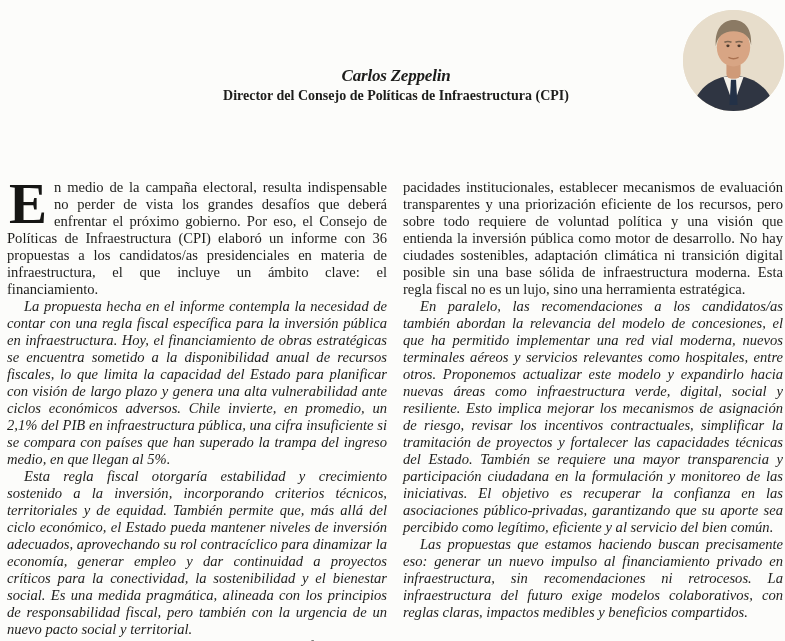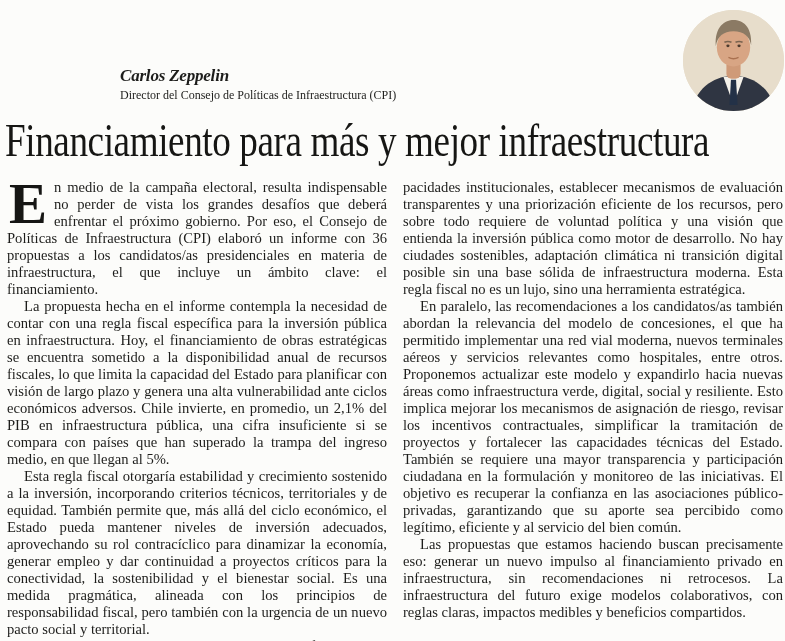--- a/index.html
+++ b/index.html
@@ -13,26 +13,26 @@
 
   
   .avatar {
     position:absolute; top:10px; right:1px;
     width:101px; height:101px; border-radius:50%;
     overflow:hidden; background:#e7ddcb;
   }
   .avatar svg { display:block; width:100%; height:100%; }
 
   
-  .byline { position:absolute; top:66px; right:113px; left:120px; text-align:left; }
+  .byline { position:absolute; top:66px; right:113px; left:120px; text-align:center; }
   .byline-author {
     font-style:italic; font-weight:bold; font-size:17px; line-height:20px;
     letter-spacing:-0.2px;
   }
-  .byline-role { font-size:12px; line-height:17px; margin-top:1px; }
+  .byline-role { font-size:14px; line-height:17px; margin-top:1px;font-weight:bold; }
 
   
   .headline-wrap { position:absolute; top:114px; left:5px; width:780px; overflow:hidden; }
   .headline {
     display:inline-block; white-space:nowrap;
     font-size:47px; font-weight:normal; letter-spacing:-0.5px; line-height:52px;
     transform:scaleX(0.79); transform-origin:0 50%;
     color:#161614;
   }
 
@@ -40,21 +40,21 @@
   .columns {
     position:absolute; top:179px; left:7px;
     display:flex; gap:16px;
   }
   .col { width:380px; }
   .col p {
     font-size:14.6px; line-height:17px;
     text-align:justify; hyphens:auto; -webkit-hyphens:auto;
     color:#1d1d1b;
   }
-  .col p.indent { text-indent:17px; }
+  .col p.indent { text-indent:17px;font-style:italic; }
   .dropcap {
     float:left;
     font-size:57px; line-height:46px;
     font-weight:bold;
     padding:2px 7px 0 2px;
     color:#161614;
   }
 </style>
 </head>
 <body>
@@ -76,23 +76,20 @@
       <ellipse cx="55.5" cy="35.5" rx="1.6" ry="1.3" fill="#4d3b2e"></ellipse>
       <path d="M45,47 Q50,49.5 55,47" stroke="#a9704f" stroke-width="1.4" fill="none"></path>
     </svg>
   </div>
 
   <div class="byline">
     <div class="byline-author">Carlos Zeppelin</div>
     <div class="byline-role">Director del Consejo de Políticas de Infraestructura (CPI)</div>
   </div>
 
-  <div class="headline-wrap">
-    <h1 class="headline">Financiamiento para más y mejor infraestructura</h1>
-  </div>
 
   <div class="columns">
     <div class="col">
       <p><span class="dropcap">E</span><span>n medio de la campaña electoral, resulta indispensable no perder de vista los grandes desafíos que deberá enfrentar el próximo gobierno. Por eso, el Consejo de Políticas de Infraestructura (CPI) elaboró un informe con 36 propuestas a los candidatos/as presidenciales en materia de infraestructura, el que incluye un ámbito clave: el financiamiento.</span></p>
       <p class="indent">La propuesta hecha en el informe contempla la necesidad de contar con una regla fiscal específica para la inversión pública en infraestructura. Hoy, el financiamiento de obras estratégicas se encuentra sometido a la disponibilidad anual de recursos fiscales, lo que limita la capacidad del Estado para planificar con visión de largo plazo y genera una alta vulnerabilidad ante ciclos económicos adversos. Chile invierte, en promedio, un 2,1% del PIB en infraestructura pública, una cifra insuficiente si se compara con países que han superado la trampa del ingreso medio, en que llegan al 5%.</p>
       <p class="indent">Esta regla fiscal otorgaría estabilidad y crecimiento sostenido a la inversión, incorporando criterios técnicos, territoriales y de equidad. También permite que, más allá del ciclo económico, el Estado pueda mantener niveles de inversión adecuados, aprovechando su rol contracíclico para dinamizar la economía, generar empleo y dar continuidad a proyectos críticos para la conectividad, la sostenibilidad y el bienestar social. Es una medida pragmática, alineada con los principios de responsabilidad fiscal, pero también con la urgencia de un nuevo pacto social y territorial.</p>
       <p class="indent">La implementación de esta regla exige también fortalecer las ca-</p>
     </div>
     <div class="col">
       <p>pacidades institucionales, establecer mecanismos de evaluación transparentes y una priorización eficiente de los recursos, pero sobre todo requiere de voluntad política y una visión que entienda la inversión pública como motor de desarrollo. No hay ciudades sostenibles, adaptación climática ni transición digital posible sin una base sólida de infraestructura moderna. Esta regla fiscal no es un lujo, sino una herramienta estratégica.</p>

